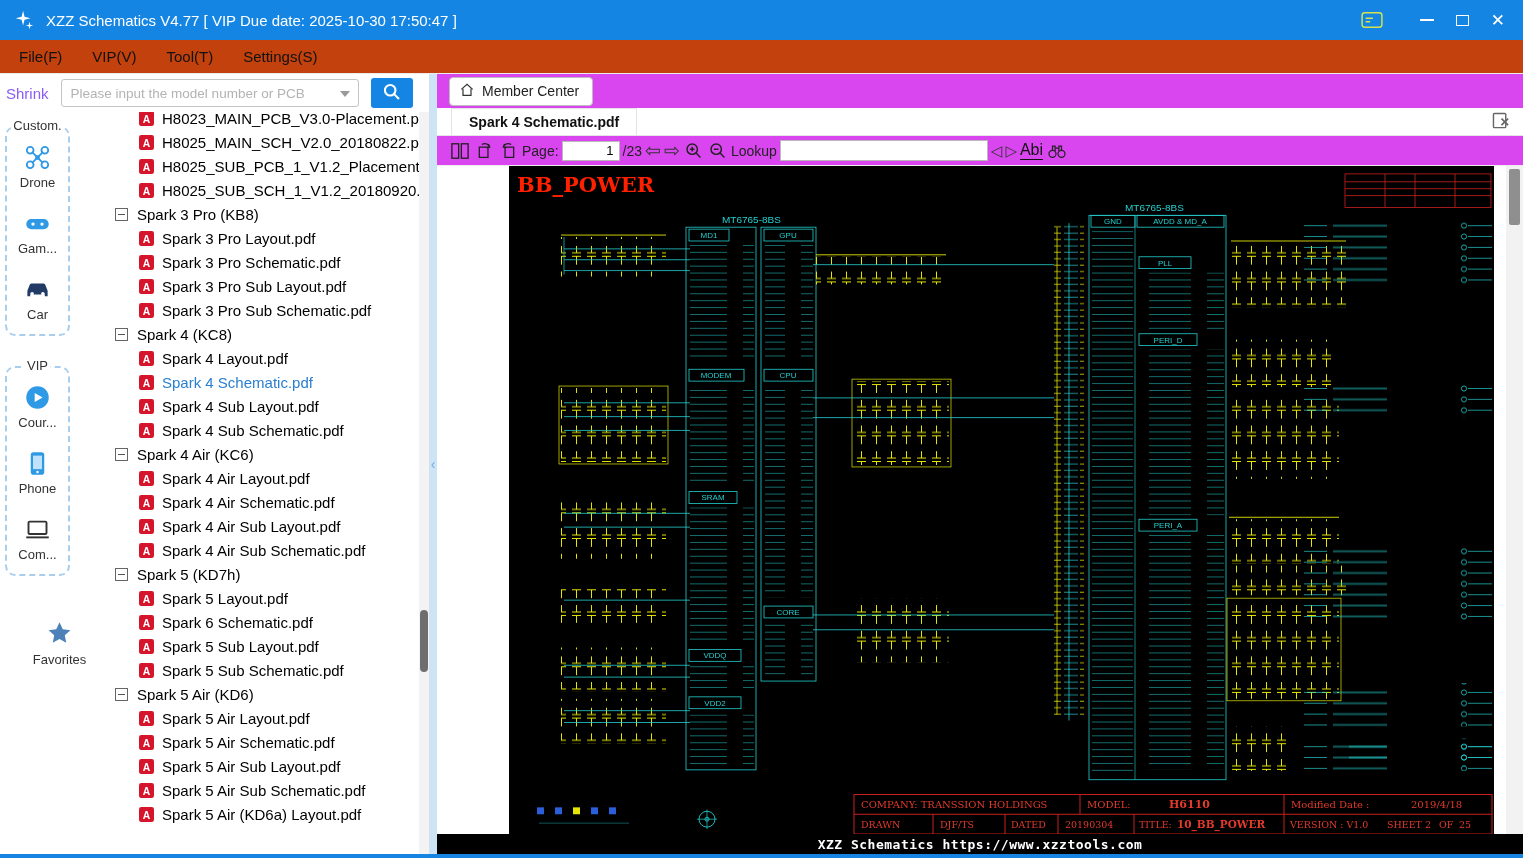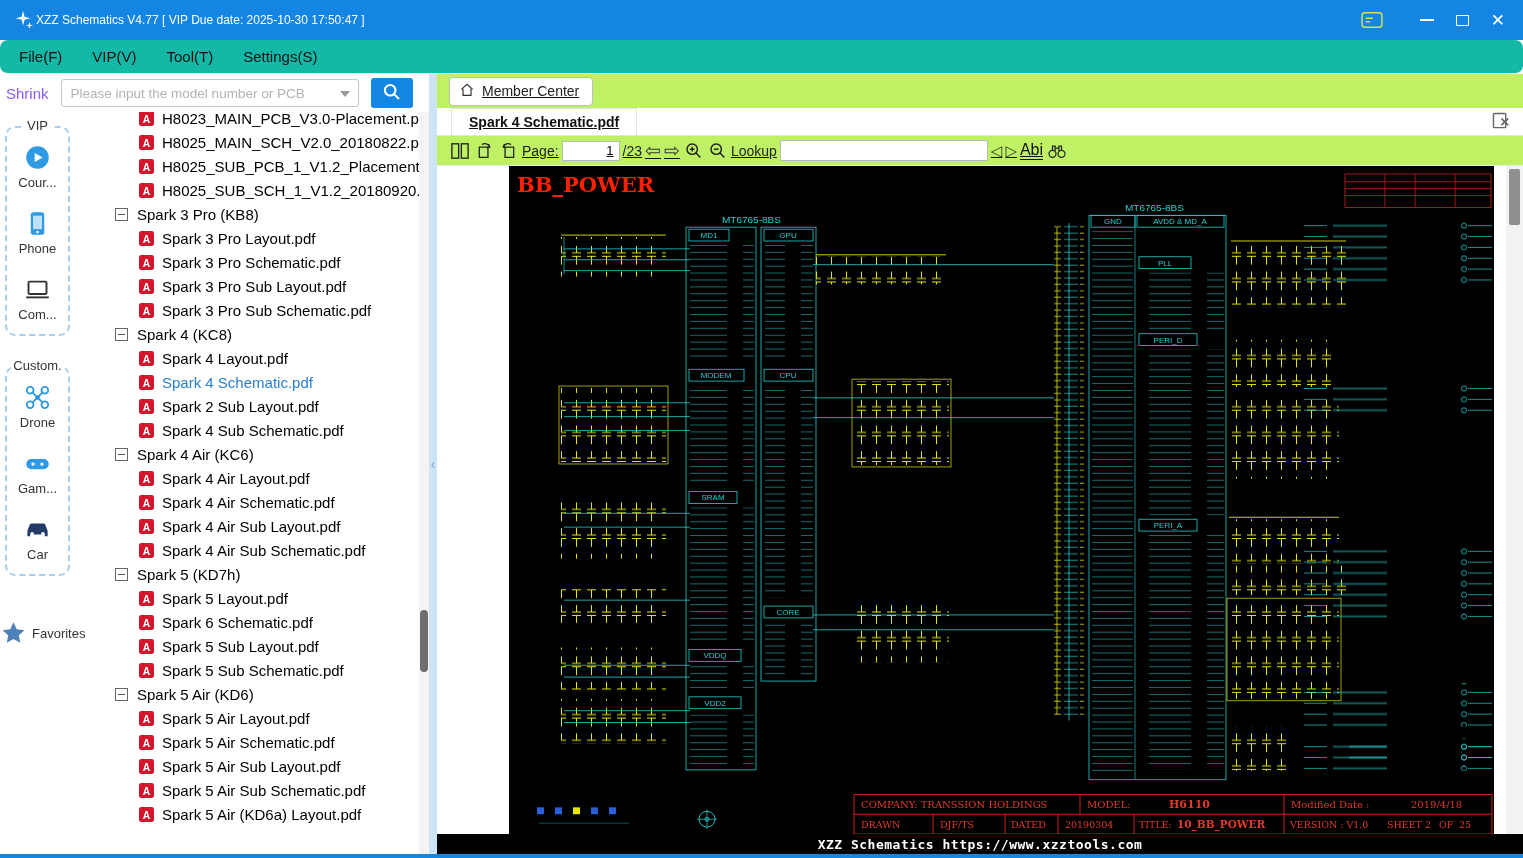--- a/index.html
+++ b/index.html
@@ -5,36 +5,36 @@
   * { margin:0; padding:0; box-sizing:border-box; }
   html,body { background:#888; }
   .window {
     position:relative; width:1523px; height:858px; background:#fff; overflow:hidden;
     font-family:"Liberation Sans", sans-serif; color:#111;
   }
   
   .titlebar { position:absolute; top:0; left:0; right:0; height:40px; background:#1585e4;
     display:flex; align-items:center; color:#fff; }
   .app-ico { width:24px; height:24px; margin-left:12px; display:grid; place-items:center; }
-  .title-text { font-size:12px; }
+  .title-text { margin-left:10px; font-size:15px; }
   .win-ctrls { margin-left:auto; display:flex; align-items:center; gap:22px; padding-right:18px; }
   .vip-card { margin-right:14px; display:grid; place-items:center; }
   .btn-min { width:14px; height:2px; background:#fff; display:inline-block; }
   .btn-max { width:13px; height:11px; border:1.6px solid #fff; display:inline-block; }
   .btn-close { font-size:17px; line-height:1; color:#fff; }
   
-  .menubar { position:absolute; top:40px; left:0; right:0; height:34px; background:#14b8a6;
-    border-bottom:1px solid #ececec; display:flex; align-items:center; padding-left:4px;border-radius:8px; }
+  .menubar { position:absolute; top:40px; left:0; right:0; height:34px; background:#c2410c;
+    border-bottom:1px solid #ececec; display:flex; align-items:center; padding-left:4px; }
   .menu-item { padding:0 15px; font-size:15px; color:#111; cursor:default; }
   
   .left-pane { position:absolute; top:74px; left:0; width:429px; bottom:4px; background:#fff; }
   .splitter { position:absolute; top:74px; left:429px; width:8px; bottom:4px; background:#cde3f6;
     display:flex; align-items:center; justify-content:center; }
   .splitter .chev { color:#78abdd; font-size:14px; }
-  .right-pane { position:absolute; top:74px; left:437px; right:0; bottom:4px; display:flex; flex-direction:column; background:#bef264;text-decoration:underline; }
+  .right-pane { position:absolute; top:74px; left:437px; right:0; bottom:4px; display:flex; flex-direction:column; background:#d946ef; }
   .bottom-line { position:absolute; left:0; right:0; bottom:0; height:4px; background:#1585e4; z-index:10; }
   
   .search-row { height:38px; display:flex; align-items:center; gap:12px; padding:0 6px; }
   .shrink-btn { font-size:15px; color:#8b5cf6; background:none; border:none; font-family:inherit; }
   .combo { position:relative; width:298px; height:28px; border:1px solid #c4c4c4; border-radius:3px;
     display:flex; align-items:center; background:#fff; }
   .combo input { border:none; outline:none; width:100%; height:100%; padding:0 24px 0 9px; font-size:13.5px;
     color:#333; font-family:inherit; background:transparent; }
   .combo input::placeholder { color:#b3b3b3; }
   .combo .dd { position:absolute; right:8px; top:11px; width:0; height:0;
@@ -44,21 +44,21 @@
   
   .below-row { position:absolute; top:38px; left:0; right:0; bottom:0; display:flex; }
   .sidebar { width:75px; padding-top:8px; display:flex; flex-direction:column; align-items:stretch; }
   .side-box { margin:6px 5px 30px; border:2px dashed #a9cdec; border-radius:10px;
     padding:16px 2px 12px; position:relative; display:flex; flex-direction:column; align-items:center; gap:20px; }
   .side-box-title { position:absolute; top:-10px; left:50%; transform:translateX(-50%);
     background:#fff; padding:0 3px; font-size:13px; color:#333; white-space:nowrap; }
   .side-item { display:flex; flex-direction:column; align-items:center; gap:4px; cursor:default; }
   .side-ico svg { width:27px; height:27px; display:block; }
   .side-lbl { font-size:13px; color:#333; }
-  .side-fav { display:flex; flex-direction:row; align-items:center; gap:5px; margin-top:14px; }
+  .side-fav { display:flex; flex-direction:column; align-items:center; gap:5px; margin-top:14px;margin-left:44px; }
   
   .tree { flex:1; position:relative; overflow:hidden; }
   .tree-inner { margin-top:-6px; }
   .trow { display:flex; align-items:center; height:24px; font-size:15px; color:#000; white-space:nowrap; }
   .trow.group { padding-left:40px; gap:9px; }
   .trow.file { padding-left:64px; gap:8px; }
   .trow.file .pdf-ico svg { width:15px; height:15px; display:block; }
   .trow.file.selected .lbl { color:#2a7fd0; }
   .collapse { width:13px; height:13px; border:1px solid #666; display:grid; place-items:center; flex:none; }
   .collapse .minus { width:7px; height:1px; background:#555; display:block; }
@@ -138,51 +138,20 @@
           <svg viewBox="0 0 24 24" width="21" height="21" fill="none" stroke="#fff" stroke-width="2.4">
               <circle cx="10.5" cy="10.5" r="6"></circle>
               <path d="M15 15l5.5 5.5"></path>
             </svg>
         </span>
       </button>
     </div>
     <div class="below-row">
       <div class="sidebar">
         <div>
-            <div class="side-box">
-              <div class="side-box-title">VIP</div>
-              <div class="side-item">
-                <span class="side-ico">
-                  <svg viewBox="0 0 24 24">
-                    <circle cx="12" cy="12" r="10" fill="#2e9ae6"></circle>
-                    <path d="M9.5 8l7 4-7 4z" fill="#fff"></path>
-                  </svg>
-                </span>
-                <div class="side-lbl">Cour...</div>
-              </div>
-              <div class="side-item">
-                <span class="side-ico">
-                  <svg viewBox="0 0 24 24">
-                    <rect x="6" y="2" width="12" height="20" rx="2.5" fill="#2e9ae6"></rect>
-                    <rect x="8" y="5" width="8" height="12" fill="#bfe2fa"></rect>
-                    <circle cx="12" cy="19.5" r="1.1" fill="#fff"></circle>
-                  </svg>
-                </span>
-                <div class="side-lbl">Phone</div>
-              </div>
-              <div class="side-item">
-                <span class="side-ico">
-                  <svg viewBox="0 0 24 24" fill="none" stroke="#333" stroke-width="1.7">
-                    <rect x="4" y="5" width="16" height="11" rx="1"></rect>
-                    <path d="M2 19h20"></path>
-                  </svg>
-                </span>
-                <div class="side-lbl">Com...</div>
-              </div>
-            </div>
             <div class="side-box">
               <div class="side-box-title">Custom.</div>
               <div class="side-item">
                 <span class="side-ico">
                   <svg viewBox="0 0 24 24" fill="none" stroke="#2e9ae6" stroke-width="1.6">
                     <path d="M7 7l10 10M17 7L7 17"></path>
                     <circle cx="5.5" cy="5.5" r="3"></circle>
                     <circle cx="18.5" cy="5.5" r="3"></circle>
                     <circle cx="5.5" cy="18.5" r="3"></circle>
                     <circle cx="18.5" cy="18.5" r="3"></circle>
@@ -205,20 +174,51 @@
                 <span class="side-ico">
                   <svg viewBox="0 0 24 24" fill="#223a66">
                     <path d="M3 13l2-5c.3-.8 1-1.3 1.9-1.3h10.2c.9 0 1.6.5 1.9 1.3l2 5v5h-2.5v-1.5H5.5V18H3z"></path>
                     <circle cx="7.2" cy="15.8" r="1.6" fill="#fff"></circle>
                     <circle cx="16.8" cy="15.8" r="1.6" fill="#fff"></circle>
                   </svg>
                 </span>
                 <div class="side-lbl">Car</div>
               </div>
             </div>
+            <div class="side-box">
+              <div class="side-box-title">VIP</div>
+              <div class="side-item">
+                <span class="side-ico">
+                  <svg viewBox="0 0 24 24">
+                    <circle cx="12" cy="12" r="10" fill="#2e9ae6"></circle>
+                    <path d="M9.5 8l7 4-7 4z" fill="#fff"></path>
+                  </svg>
+                </span>
+                <div class="side-lbl">Cour...</div>
+              </div>
+              <div class="side-item">
+                <span class="side-ico">
+                  <svg viewBox="0 0 24 24">
+                    <rect x="6" y="2" width="12" height="20" rx="2.5" fill="#2e9ae6"></rect>
+                    <rect x="8" y="5" width="8" height="12" fill="#bfe2fa"></rect>
+                    <circle cx="12" cy="19.5" r="1.1" fill="#fff"></circle>
+                  </svg>
+                </span>
+                <div class="side-lbl">Phone</div>
+              </div>
+              <div class="side-item">
+                <span class="side-ico">
+                  <svg viewBox="0 0 24 24" fill="none" stroke="#333" stroke-width="1.7">
+                    <rect x="4" y="5" width="16" height="11" rx="1"></rect>
+                    <path d="M2 19h20"></path>
+                  </svg>
+                </span>
+                <div class="side-lbl">Com...</div>
+              </div>
+            </div>
           </div>
         <div class="side-fav">
           <span class="side-ico">
             <svg viewBox="0 0 24 24" width="27" height="27" fill="#4d82b8">
                 <path d="M12 2l2.9 6.2 6.8.8-5 4.6 1.3 6.7-6-3.4-6 3.4 1.3-6.7-5-4.6 6.8-.8z"></path>
               </svg>
           </span>
           <span class="side-lbl">Favorites</span>
         </div>
       </div>
@@ -326,21 +326,21 @@
               </span>
               <span class="lbl">Spark 4 Schematic.pdf</span>
             </div>
             <div class="trow file">
               <span class="pdf-ico">
                 <svg viewBox="0 0 16 16">
                   <rect width="16" height="16" rx="2.5" fill="#d6152c"></rect>
                   <text x="8" y="12.5" font-size="11" font-weight="bold" fill="#fff" text-anchor="middle" font-family="Liberation Sans, sans-serif">A</text>
                 </svg>
               </span>
-              <span class="lbl">Spark 2 Sub Layout.pdf</span>
+              <span class="lbl">Spark 4 Sub Layout.pdf</span>
             </div>
             <div class="trow file">
               <span class="pdf-ico">
                 <svg viewBox="0 0 16 16">
                   <rect width="16" height="16" rx="2.5" fill="#d6152c"></rect>
                   <text x="8" y="12.5" font-size="11" font-weight="bold" fill="#fff" text-anchor="middle" font-family="Liberation Sans, sans-serif">A</text>
                 </svg>
               </span>
               <span class="lbl">Spark 4 Sub Schematic.pdf</span>
             </div>

